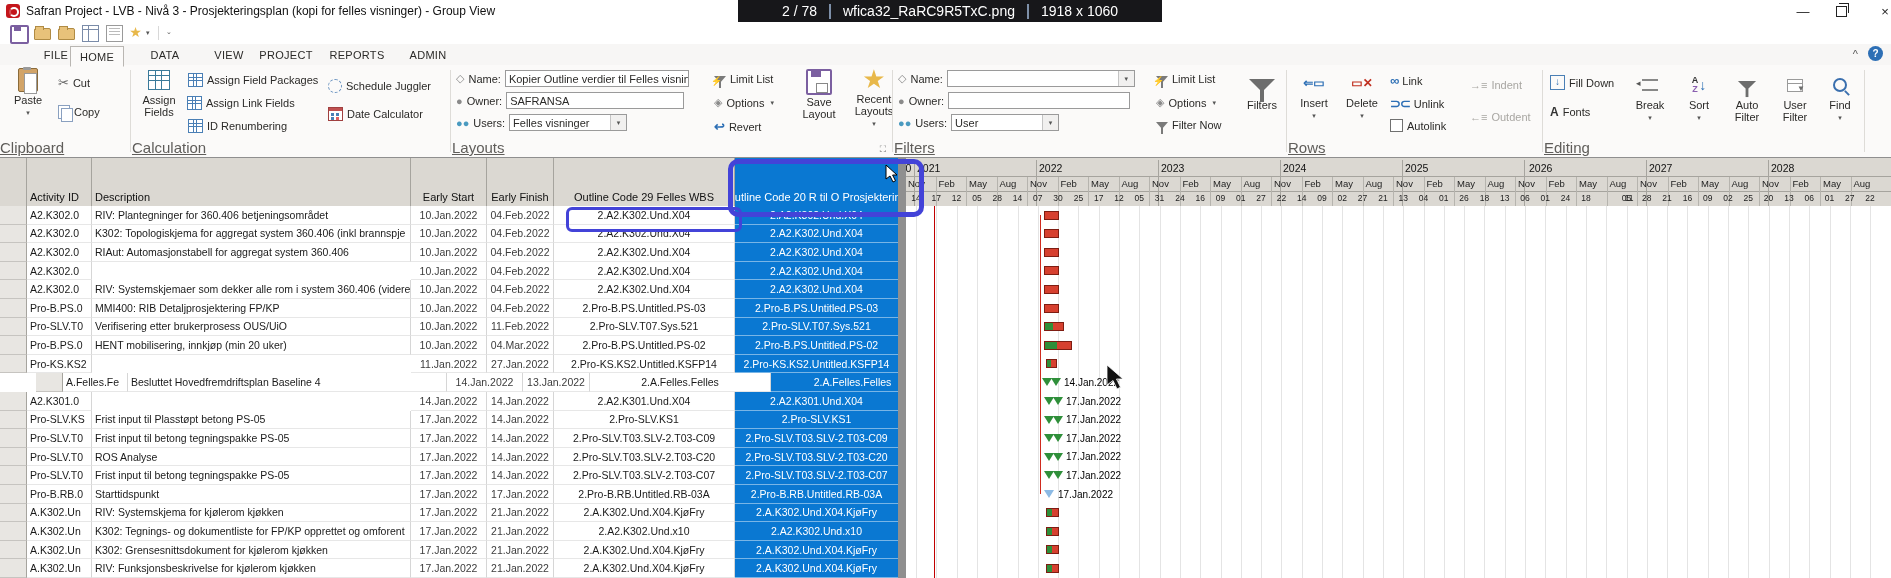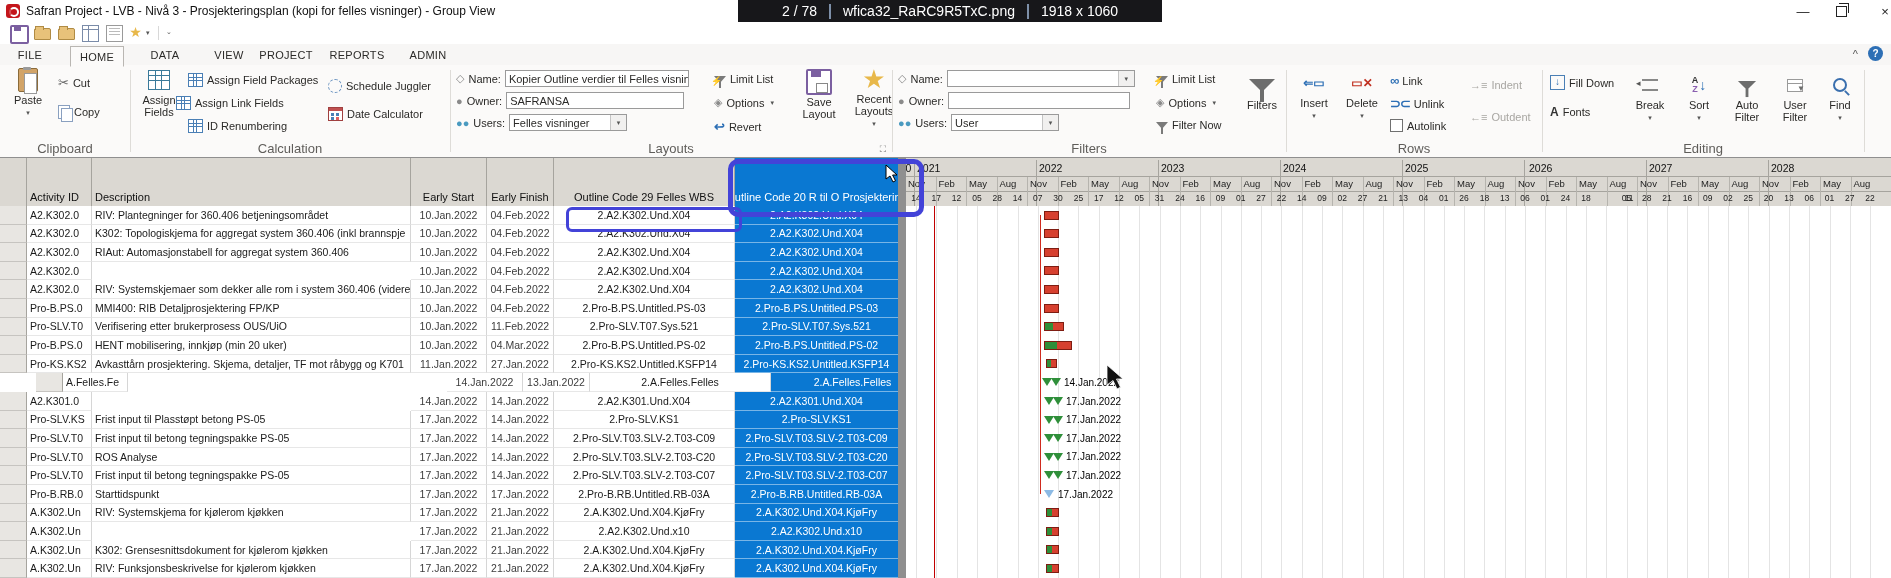--- a/index.html
+++ b/index.html
@@ -36,21 +36,21 @@
   
   .tabrow{position:absolute;top:44px;left:0;width:1891px;height:21px;background:#f7f6f5;border-bottom:1px solid #cfccc8;}
   .rtab{position:absolute;top:2px;height:18px;display:flex;align-items:center;justify-content:center;font-size:11px;color:#2b2a28;letter-spacing:.3px;}
   .rtab.active{background:#fbfaf9;border:1px solid #b9b6b2;border-bottom:1px solid #fbfaf9;height:19px;top:2px;z-index:2;}
   .tr-right{position:absolute;right:8px;top:2px;display:flex;gap:10px;align-items:center;}
   .collapse{font-size:11px;color:#555;}
   .helpic{width:15px;height:15px;border-radius:50%;background:#2d6fb5;color:#fff;font-size:10px;font-weight:bold;display:flex;align-items:center;justify-content:center;}
   
   .ribbon{position:absolute;top:65px;left:0;width:1891px;height:92px;background:#fbfaf9;border-bottom:1px solid #bdbab6;}
   .grp{position:absolute;top:0;bottom:0;}
-  .glabel{position:absolute;bottom:1px;left:0;right:0;text-align:center;font-size:13px;color:#5f5d5a;white-space:nowrap;}
+  .glabel{position:absolute;bottom:1px;left:0;right:0;text-align:left;font-size:15px;color:#5f5d5a;white-space:nowrap;text-decoration:underline;}
   .gsep{position:absolute;top:5px;bottom:5px;width:1px;background:#dedcd8;}
   .bigbtn{position:absolute;display:flex;flex-direction:column;align-items:center;font-size:11px;color:#2b2a28;text-align:center;line-height:12px;white-space:pre-line;}
   .bigbtn .bicon{height:24px;display:flex;align-items:center;justify-content:center;margin-bottom:2px;}
   .bigbtn .dd{font-size:7px;color:#555;margin-top:1px;}
   .smallbtn{position:absolute;display:flex;align-items:center;gap:4px;font-size:11px;color:#2b2a28;white-space:nowrap;}
   .smallbtn.disabled{color:#a8a6a2;}
   .smallbtn .dd{font-size:7px;color:#555;margin-left:2px;}
   .mini{width:13px;height:12px;position:relative;flex:0 0 auto;}
   .m-grid{background:#fff;border:1px solid #4a7fb5;}
   .m-grid::before{content:"";position:absolute;left:0;right:0;top:3px;height:1px;background:#4a7fb5;box-shadow:0 3px 0 #4a7fb5;}
@@ -164,21 +164,21 @@
   <span class="ic i-folder" style="left:58px;top:6px;height:10px"></span>
   <span class="ic i-window" style="left:82px"></span>
   <span class="ic i-page" style="left:106px"></span>
   <span class="ic i-star" style="left:128px">★</span>
   <span class="dd" style="left:146px">▾</span>
   <span class="qsep" style="left:158px"></span>
   <span class="dd" style="left:166px;top:6px">⌄</span>
 </div>
 
 <div class="tabrow">
-  <span class="rtab" style="left:7px;width:46px">FILE</span>
+  <span class="rtab" style="left:33px;width:46px">FILE</span>
   <span class="rtab active" style="left:70px;width:52px">HOME</span>
   <span class="rtab" style="left:140px;width:50px">DATA</span>
   <span class="rtab" style="left:205px;width:48px">VIEW</span>
   <span class="rtab" style="left:255px;width:62px">PROJECT</span>
   <span class="rtab" style="left:325px;width:64px">REPORTS</span>
   <span class="rtab" style="left:400px;width:56px">ADMIN</span>
   <div class="tr-right">
     <span class="collapse">^</span>
     <span class="helpic">?</span>
   </div>
@@ -206,21 +206,21 @@
   <div class="grp" style="left:132px;width:316px">
     <div class="bigbtn" style="left:4px;top:3px;width:46px">
       <span class="bicon"><span class="i-af"></span></span>
       <span>Assign
 Fields</span>
     </div>
     <div class="smallbtn" style="left:56px;top:8px">
       <span class="mini m-grid"></span>
         <span>Assign Field Packages</span>
     </div>
-    <div class="smallbtn" style="left:44px;top:31px">
+    <div class="smallbtn" style="left:55px;top:31px">
       <span class="mini m-grid"></span>
         <span>Assign Link Fields</span>
     </div>
     <div class="smallbtn" style="left:56px;top:54px">
       <span class="mini m-grid"></span>
         <span>ID Renumbering</span>
     </div>
     <div class="smallbtn" style="left:196px;top:14px">
       <span class="m-circle"></span>
         <span>Schedule Juggler</span>
@@ -613,29 +613,29 @@
       <div class="cell " style="left: 27px; width: 65px;">Pro-B.PS.0</div>
       <div class="cell " style="left: 92px; width: 319px;">HENT mobilisering, innkjøp (min 20 uker)</div>
       <div class="cell center datec" style="left: 411px; width: 76px;">10.Jan.2022</div>
       <div class="cell center datec" style="left: 487px; width: 67px;">04.Mar.2022</div>
       <div class="cell center" style="left: 554px; width: 181px;">2.Pro-B.PS.Untitled.PS-02</div>
       <div class="cell bluecell" style="left: 735px; width: 163px;">2.Pro-B.PS.Untitled.PS-02</div>
     </div>
     <div class="trow" style="top: 148.8px;">
       <div class="cell rowhdr" style="left: 0px; width: 27px;"></div>
       <div class="cell " style="left: 27px; width: 65px;">Pro-KS.KS2</div>
-      <div class="cell " style="left: 92px; width: 319px;">Avkasttårn prosjektering. Skjema, detaljer, TF mot råbygg og K701</div>
       <div class="cell center datec" style="left: 411px; width: 76px;">11.Jan.2022</div>
       <div class="cell center datec" style="left: 487px; width: 67px;">27.Jan.2022</div>
       <div class="cell center" style="left: 554px; width: 181px;">2.Pro-KS.KS2.Untitled.KSFP14</div>
       <div class="cell bluecell" style="left: 735px; width: 163px;">2.Pro-KS.KS2.Untitled.KSFP14</div>
     </div>
     <div class="trow" style="top: 167px; margin-left: 36px;">
       <div class="cell rowhdr" style="left: 0px; width: 27px;"></div>
       <div class="cell " style="left: 27px; width: 65px;">A.Felles.Fe</div>
+      <div class="cell " style="left: 92px; width: 319px;">Besluttet Hovedfremdriftsplan Baseline 4</div>
       <div class="cell center datec" style="left: 411px; width: 76px;">14.Jan.2022</div>
       <div class="cell center datec" style="left: 487px; width: 67px;">13.Jan.2022</div>
       <div class="cell center" style="left: 554px; width: 181px;">2.A.Felles.Felles</div>
       <div class="cell bluecell" style="left: 735px; width: 163px;">2.A.Felles.Felles</div>
     </div>
     <div class="trow" style="top: 186px;">
       <div class="cell rowhdr" style="left: 0px; width: 27px;"></div>
       <div class="cell " style="left: 27px; width: 65px;">A2.K301.0</div>
       <div class="cell center datec" style="left: 411px; width: 76px;">14.Jan.2022</div>
       <div class="cell center datec" style="left: 487px; width: 67px;">14.Jan.2022</div>
@@ -692,20 +692,21 @@
       <div class="cell " style="left: 27px; width: 65px;">A.K302.Un</div>
       <div class="cell " style="left: 92px; width: 319px;">RIV: Systemskjema for kjølerom kjøkken</div>
       <div class="cell center datec" style="left: 411px; width: 76px;">17.Jan.2022</div>
       <div class="cell center datec" style="left: 487px; width: 67px;">21.Jan.2022</div>
       <div class="cell center" style="left: 554px; width: 181px;">2.A.K302.Und.X04.KjøFry</div>
       <div class="cell bluecell" style="left: 735px; width: 163px;">2.A.K302.Und.X04.KjøFry</div>
     </div>
     <div class="trow" style="top: 316.2px;">
       <div class="cell rowhdr" style="left: 0px; width: 27px;"></div>
       <div class="cell " style="left: 27px; width: 65px;">A.K302.Un</div>
+      <div class="cell " style="left: 92px; width: 319px;">K302: Tegnings- og dokumentliste for FP/KP opprettet og omforent</div>
       <div class="cell center datec" style="left: 411px; width: 76px;">17.Jan.2022</div>
       <div class="cell center datec" style="left: 487px; width: 67px;">21.Jan.2022</div>
       <div class="cell center" style="left: 554px; width: 181px;">2.A2.K302.Und.x10</div>
       <div class="cell bluecell" style="left: 735px; width: 163px;">2.A2.K302.Und.x10</div>
     </div>
     <div class="trow" style="top: 334.8px;">
       <div class="cell rowhdr" style="left: 0px; width: 27px;"></div>
       <div class="cell " style="left: 27px; width: 65px;">A.K302.Un</div>
       <div class="cell " style="left: 92px; width: 319px;">K302: Grensesnittsdokument for kjølerom kjøkken</div>
       <div class="cell center datec" style="left: 411px; width: 76px;">17.Jan.2022</div>

